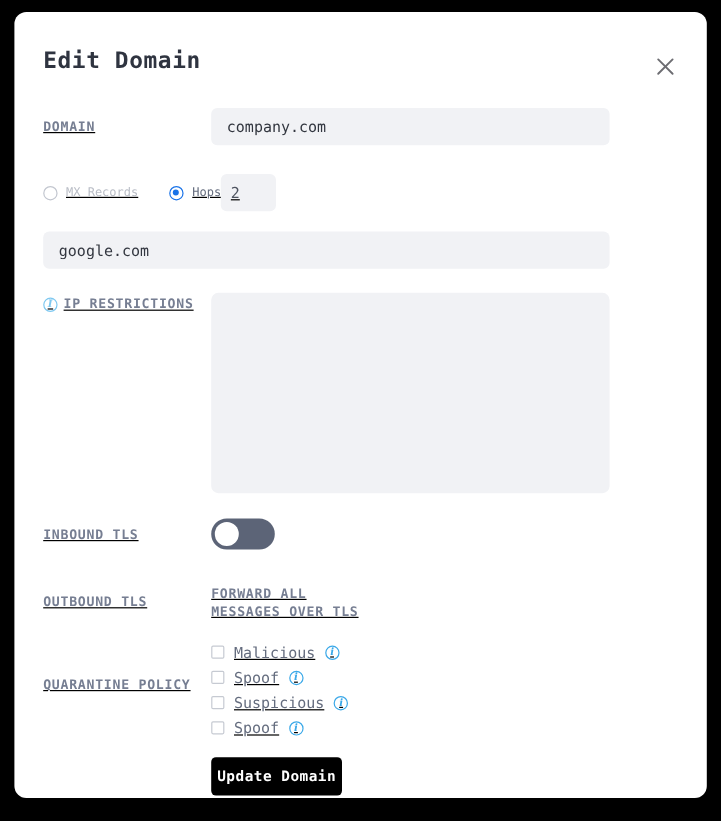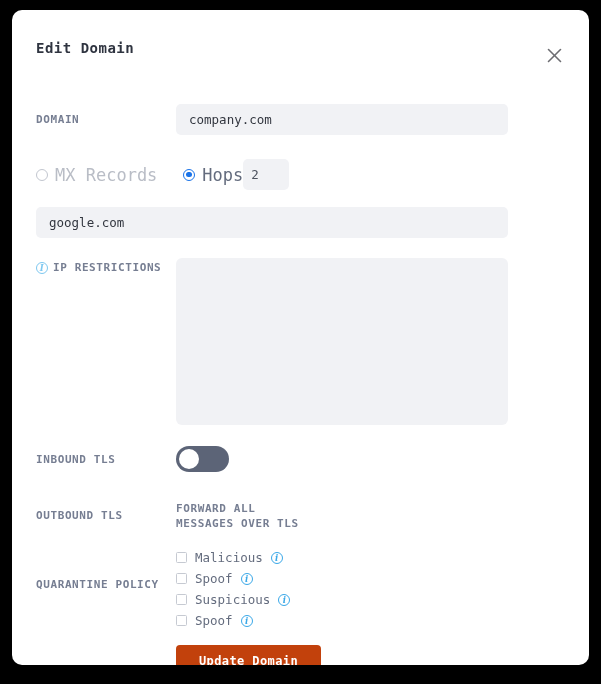--- a/index.html
+++ b/index.html
@@ -44,32 +44,33 @@
     justify-content: center;
     cursor: pointer;
     color: #6d6d72;
   }
   .close-btn svg { display: block; }
 
   .modal-title {
     position: absolute;
     left: 24px;
     top: 30px;
-    font-size: 14px;
+    font-size: 19px;
     font-weight: bold;
     color: #2f3440;
     letter-spacing: 0.5px;
     font-family: "DejaVu Sans Mono", monospace;
   }
 
   .form {
     position: absolute;
     left: 0;
-    top: 94px;
+    top: 80px;
     width: 520px;
+    text-decoration: underline;
   }
 
   .row {
     display: flex;
     align-items: flex-start;
     padding: 0 24px 0 24px;
     min-height: 34px;
   }
 
   .row-label {
@@ -148,21 +149,21 @@
   }
   .radio-circle.checked::after {
     content: "";
     position: absolute;
     left: 2px; top: 2px;
     width: 5.2px; height: 5.2px;
     border-radius: 50%;
     background: #1a73e8;
   }
   .radio-label {
-    font-size: 17px;
+    font-size: 10px;
     font-family: "DejaVu Sans Mono", monospace;
     color: #b9bdc6;
   }
   .radio-label.active { color: #646c7e; }
 
   .hops-input {
     width: 46px;
     height: 31px;
     box-sizing: border-box;
     background: #f1f2f5;
@@ -247,29 +248,29 @@
     flex: 0 0 auto;
   }
   .checkbox-label {
     font-size: 12.5px;
     font-family: "DejaVu Sans Mono", monospace;
     color: #646c7e;
     text-align: right;
   }
 
   .submit-btn {
-    background: #c2410c;
+    background: #000000;
     color: #ffffff;
     border: none;
     border-radius: 4px;
     font-family: "DejaVu Sans Mono", monospace;
     font-size: 12px;
     font-weight: bold;
     letter-spacing: 0.4px;
-    padding: 9px 23px;
+    padding: 9px 5px;
     cursor: pointer;
   }
 </style>
 </head>
 <body>
 
 <div class="backdrop"></div>
 
 <div class="modal">
 

